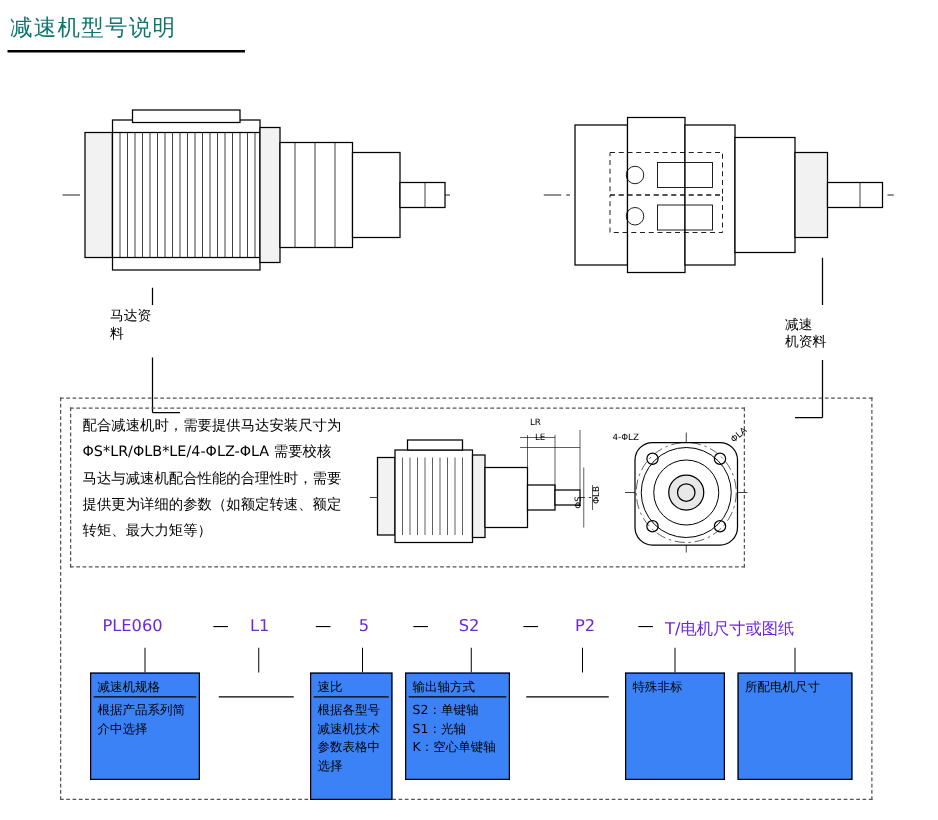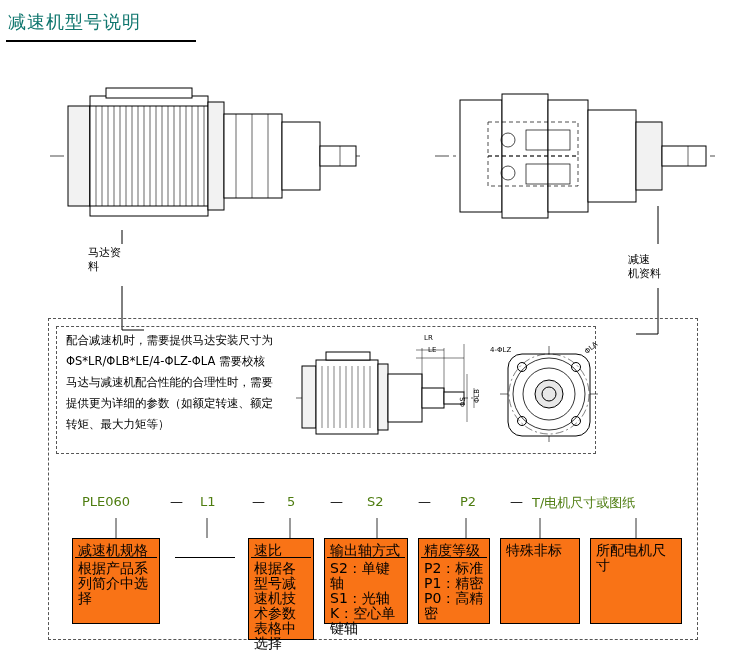--- a/index.html
+++ b/index.html
@@ -67,38 +67,38 @@
   .code-row {
     position: absolute;
     left: 62px;
     top: 490px;
     width: 622px;
     height: 30px;
   }
   .code-seg {
     position: absolute;
     font-size: 13px;
-    color: #4d7c0f;
+    color: #6d28d9;
     white-space: nowrap;
     top: 4px;
   }
   .dash {
     position: absolute;
     font-size: 13px;
     color: #000;
     top: 4px;
   }
 
   
   .legend-box {
     position: absolute;
     border: 1px solid #000;
     box-sizing: border-box;
-    background: #f97316;
-    font-size: 14px;
+    background: #3b82f6;
+    font-size: 10px;
     line-height: 15px;
     padding: 4px 4px 2px 5px;
     color: #000;
   }
   .legend-head {
     display: block;
     margin-bottom: 3px;
   }
   .legend-body {
     display: block;
@@ -331,26 +331,20 @@
     <span class="legend-body">根据各型号减速机技术参数表格中选择</span>
   </div>
 
   <div class="legend-box" style="left:324px; top:538px; width:84px; height:86px;">
     <span class="legend-head">输出轴方式</span>
     <span class="legend-body">S2：单键轴
 S1：光轴
 K：空心单键轴</span>
   </div>
 
-  <div class="legend-box" style="left:418px; top:538px; width:72px; height:86px;">
-    <span class="legend-head">精度等级</span>
-    <span class="legend-body">P2：标准
-P1：精密
-P0：高精密</span>
-  </div>
 
   <div class="legend-box" style="left:590px; top:538px; width:92px; height:86px;">
     <span class="legend-head">所配电机尺寸</span>
     <span class="legend-body"></span>
   </div>
 
   <div class="legend-box" style="left:500px; top:538px; width:80px; height:86px;">
     <span class="legend-head">特殊非标</span>
     <span class="legend-body"></span>
   </div>

